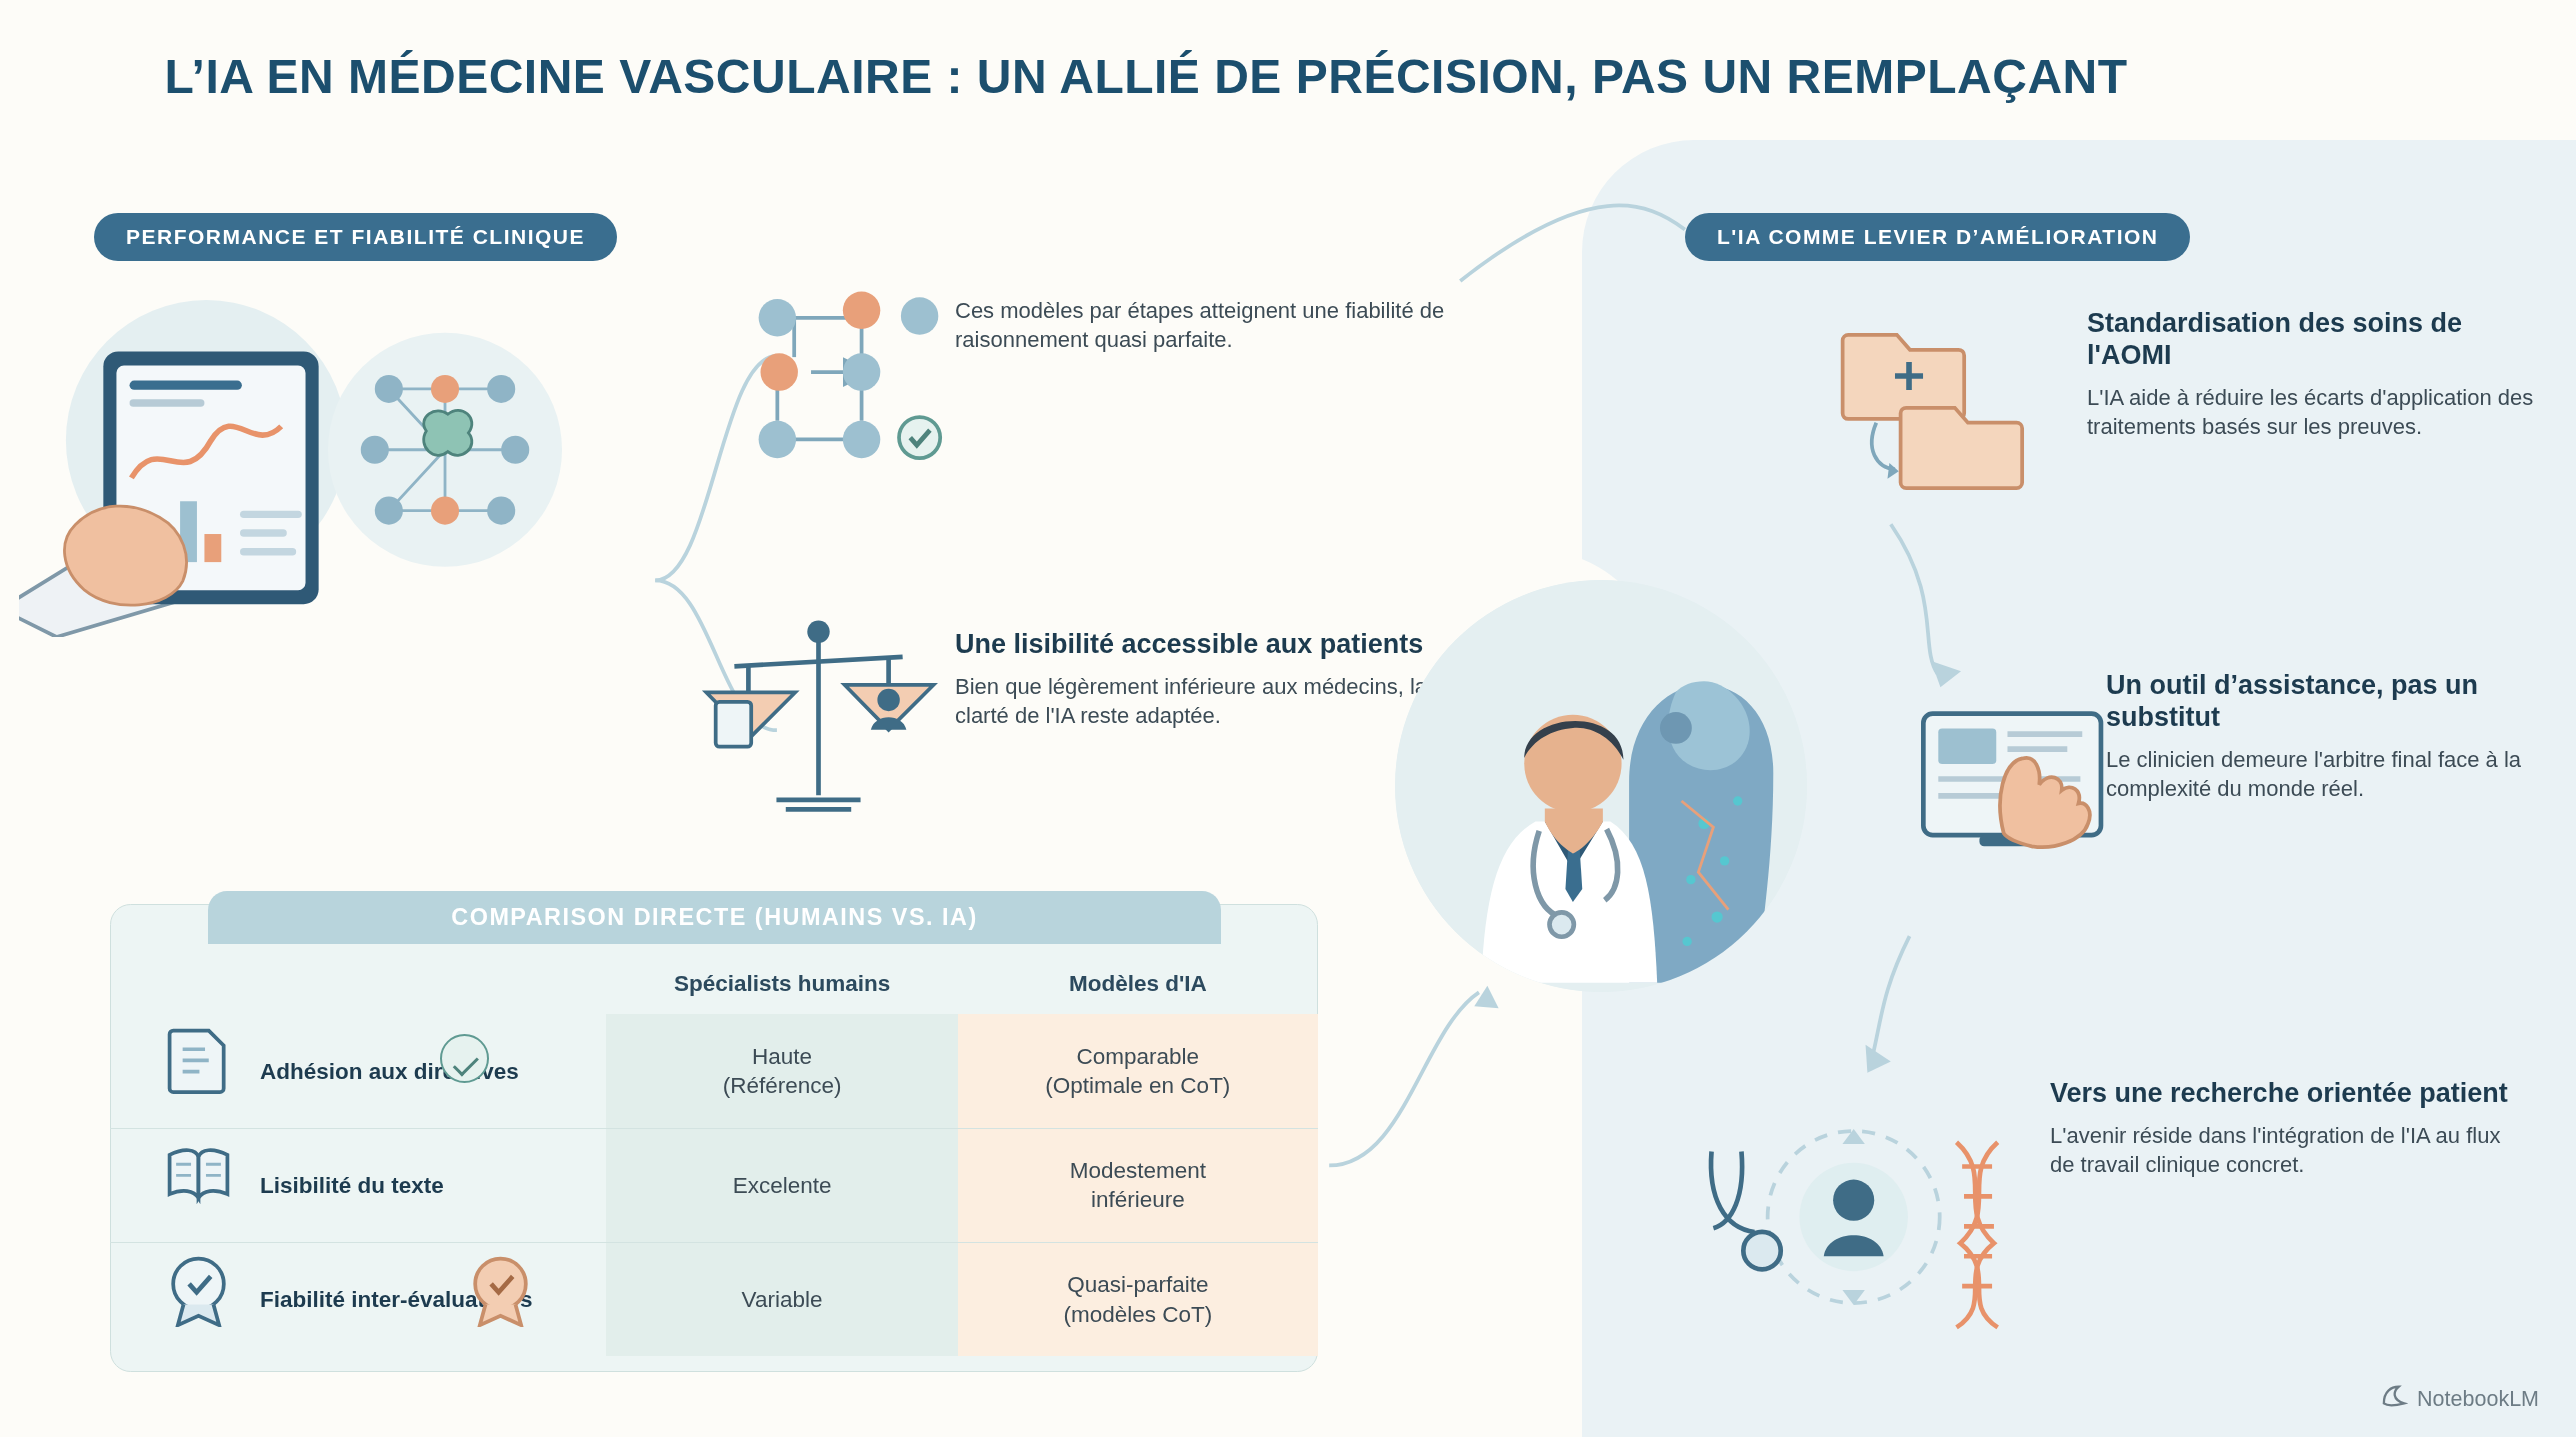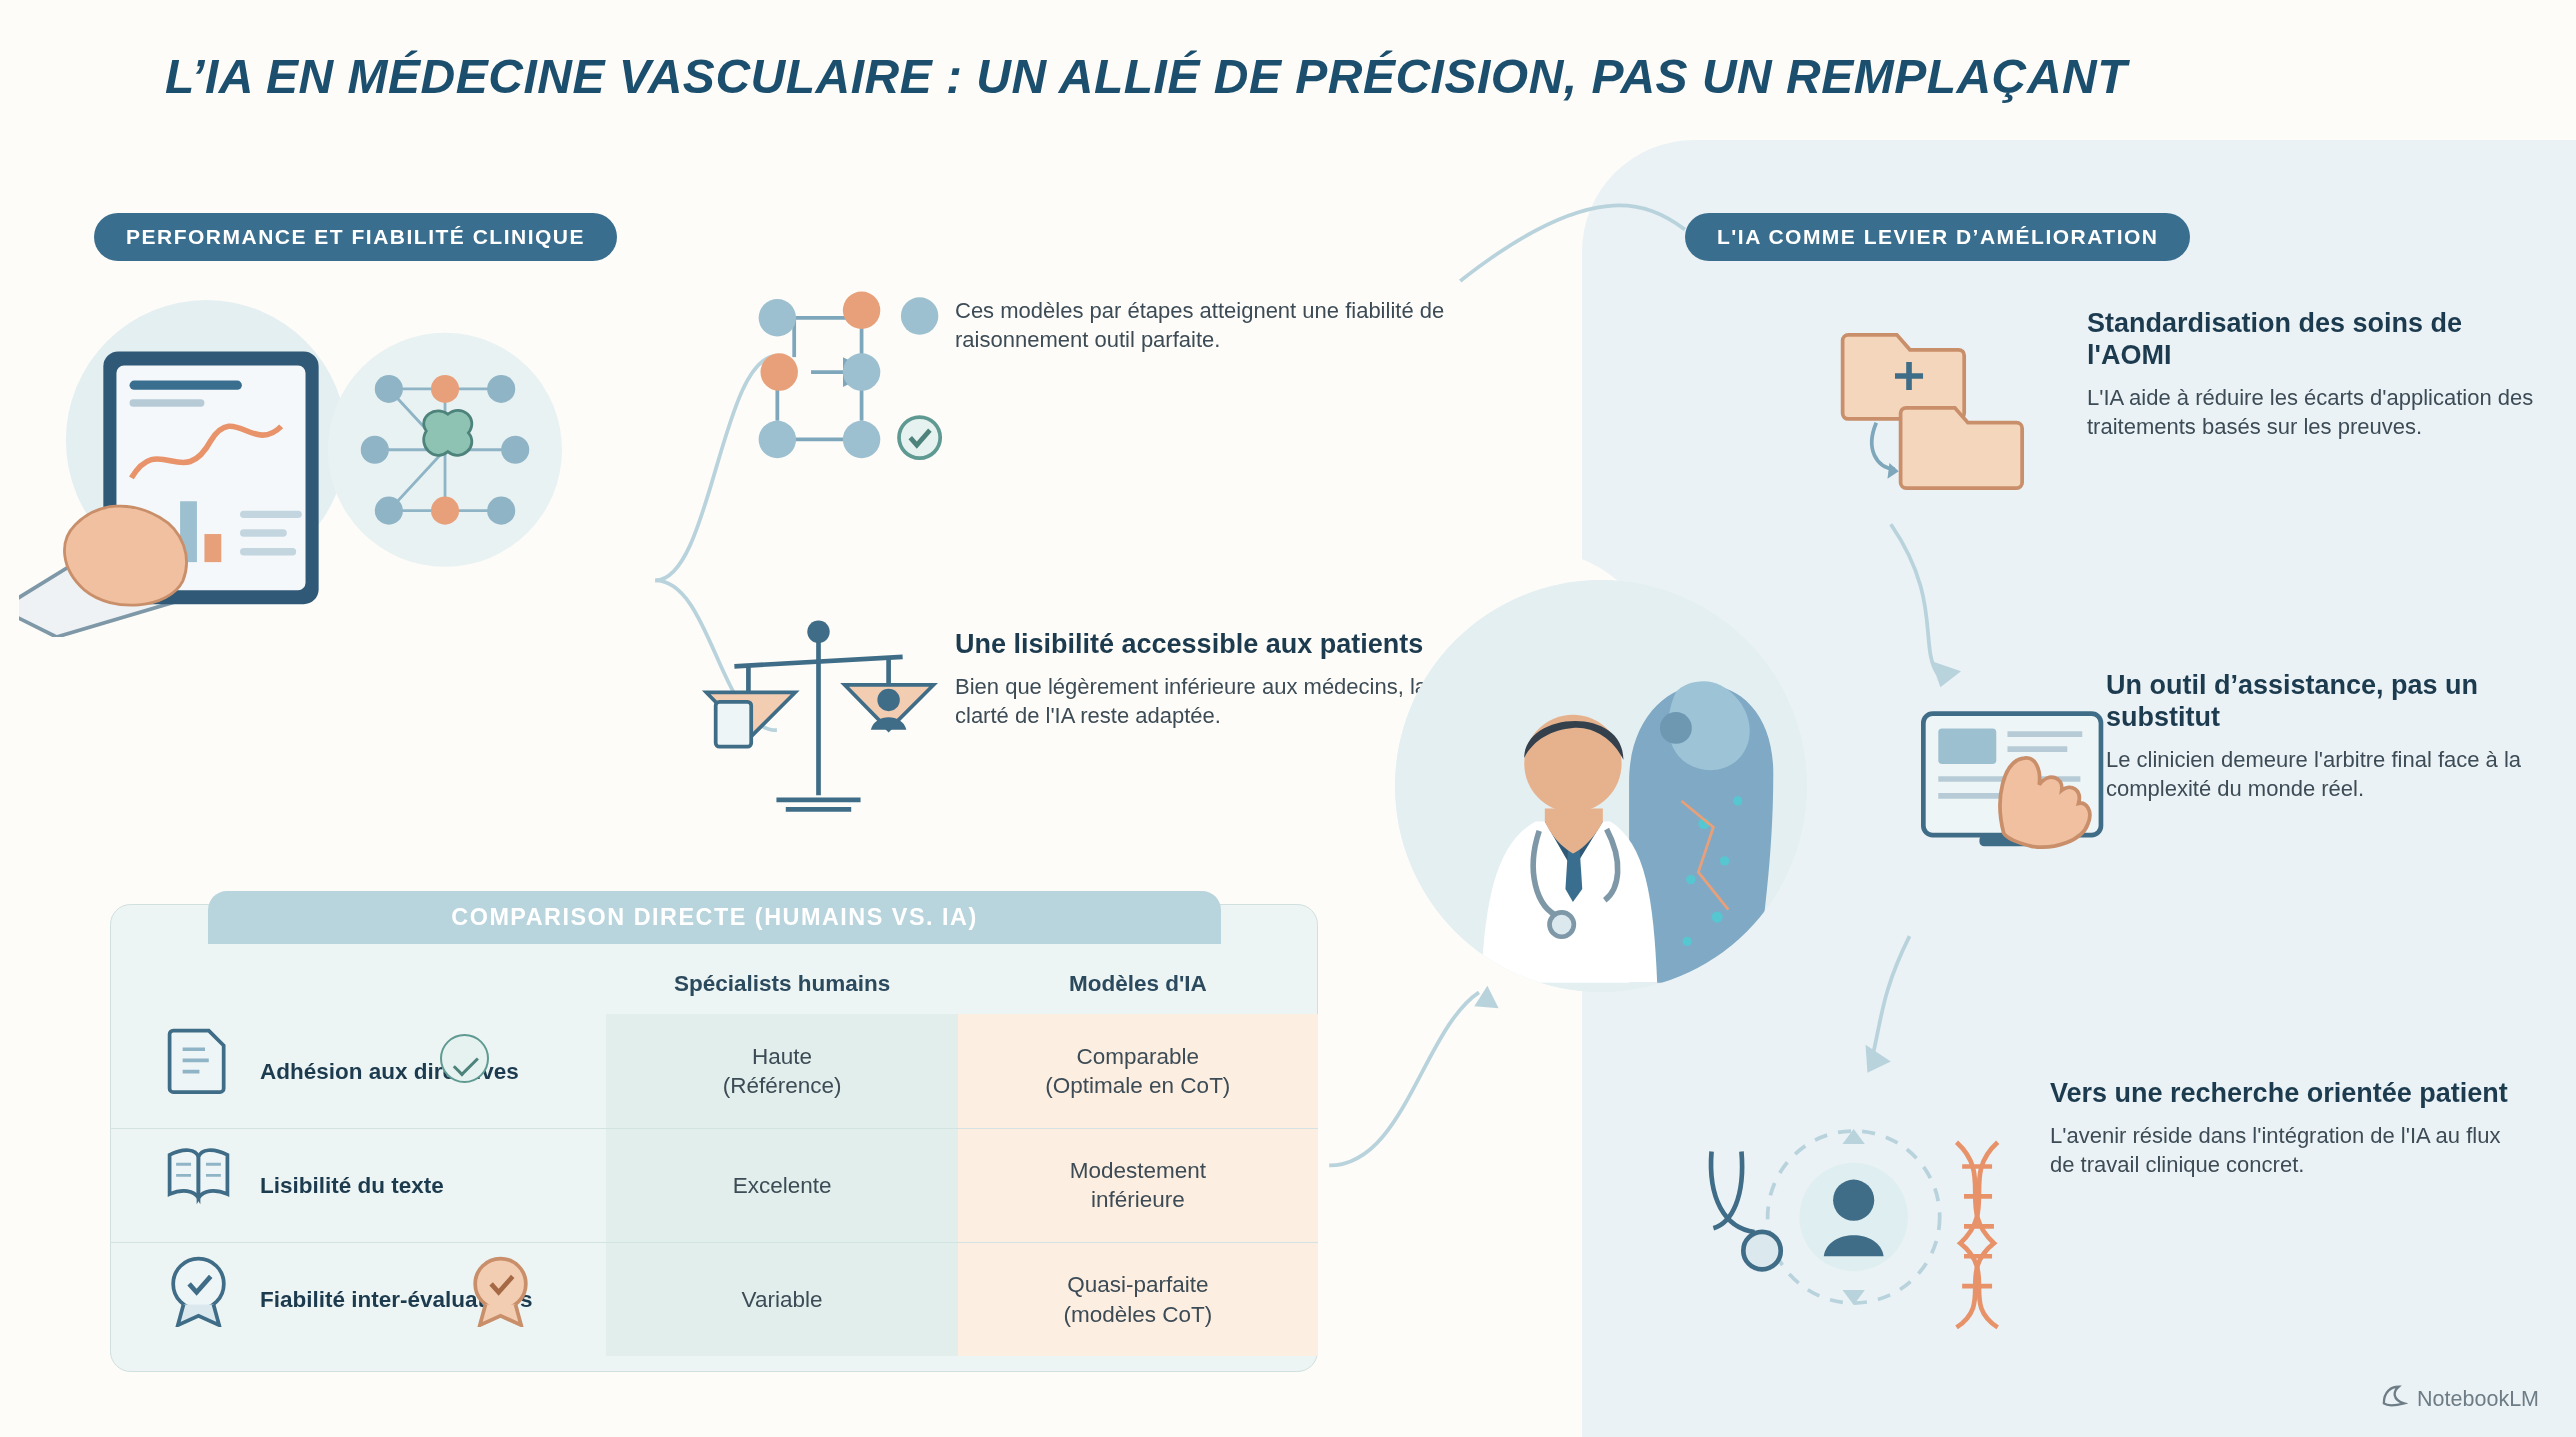--- a/index.html
+++ b/index.html
@@ -35,21 +35,20 @@
   .title {
     position: absolute;
     left: 0; top: 49px;
     width: 2292px;
     text-align: center;
     font-size: 48px;
     font-weight: bold;
     letter-spacing: 0.5px;
     color: #1c4f6e;
     white-space: nowrap;
-    font-style: italic;
   }
 
   
   .pill {
     position: absolute;
     background: #3a6e8f;
     color: #ffffff;
     font-size: 21px;
     font-weight: bold;
     letter-spacing: 1.5px;
@@ -280,21 +279,21 @@
       <circle cx="62" cy="108" r="20" fill="#e8a07a"></circle>
       <circle cx="60" cy="180" r="20" fill="#9dc0d0"></circle>
       <circle cx="150" cy="180" r="20" fill="#9dc0d0"></circle>
       <g>
         <circle cx="212" cy="178" r="22" fill="#e6f2ef" stroke="#5f9a92" stroke-width="4"></circle>
         <path d="M202 178 l7 8 l14 -16" fill="none" stroke="#4e837c" stroke-width="5"></path>
       </g>
     </svg>
   </div>
   <div class="block" style="left:955px; top:285px; width:496px;">
-    <div class="body-txt">Ces modèles par étapes atteignent une fiabilité de raisonnement outil parfaite.</div>
+    <div class="body-txt">Ces modèles par étapes atteignent une fiabilité de raisonnement quasi parfaite.</div>
   </div>
 
   <div class="block" style="left:697px; top:599px; width:243px; height:243px;">
     <svg width="243" height="243" viewBox="0 0 260 260">
       <g stroke="#3f6c86" stroke-width="5" fill="none">
         <path d="M130 40 L130 210"></path>
         <path d="M40 72 L220 62"></path>
         <path d="M55 72 L55 100"></path>
           <path d="M205 62 L205 92"></path>
         <path d="M85 215 L175 215"></path>

